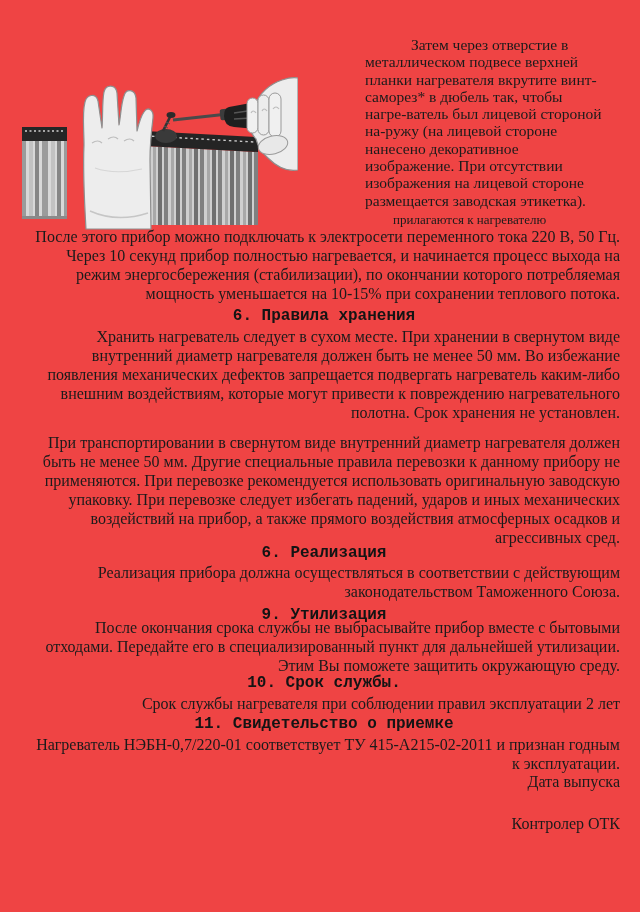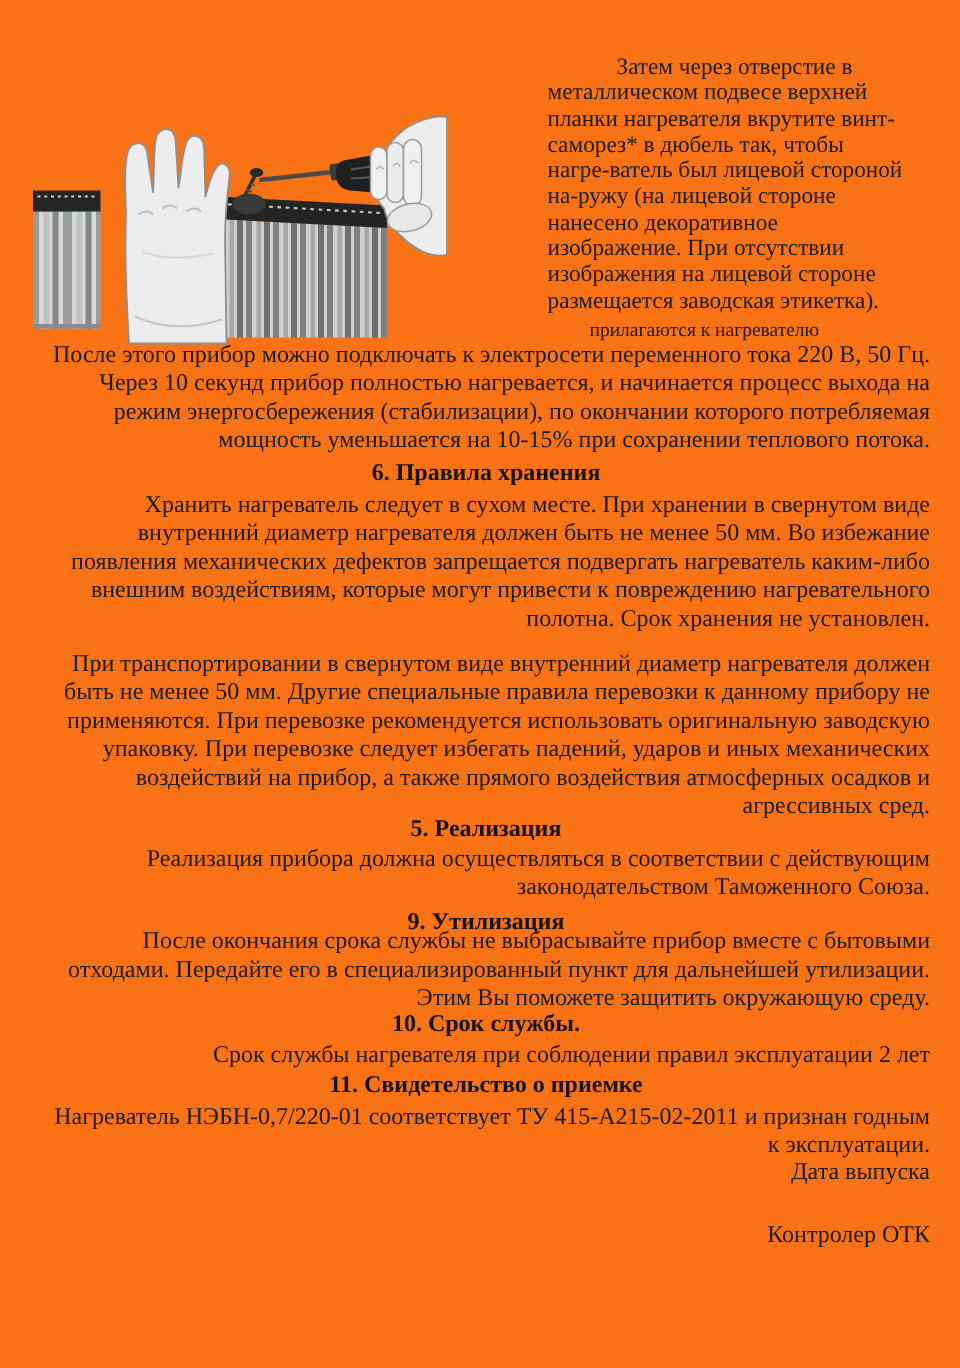--- a/index.html
+++ b/index.html
@@ -1,20 +1,20 @@
 <!DOCTYPE html>
 <html><head>
 <meta charset="utf-8">
 <style>
   html,body { margin:0; padding:0; background:#ffffff; }
   .page {
     position: relative;
     width: 640px;
     height: 912px;
-    background: #f97316;
+    background: #ef4444;
     font-family: "Liberation Serif", "DejaVu Serif", serif;
     color: #1b1b1b;
     overflow: hidden;
   }
   .abs { position: absolute; }
   .body-text {
     left: 28px;
     width: 592px;
     font-size: 16px;
     line-height: 19px;
@@ -23,20 +23,21 @@
   }
   .heading {
     left: 28px;
     width: 592px;
     font-size: 16px;
     line-height: 20px;
     font-weight: 700;
     text-align: center;
     margin: 0;
     color: #141414;
+    font-family: Liberation Mono, monospace;
   }
   .intro-col {
     left: 365px;
     top: 36px;
     width: 272px;
   }
   .intro-par {
     margin: 0;
     font-size: 15.5px;
     line-height: 17.3px;
@@ -139,21 +140,21 @@
     </div>
   </div>
 
   <p class="abs body-text" style="top:227px">После этого прибор можно подключать к электросети переменного тока 220 В, 50 Гц. Через 10 секунд прибор полностью нагревается, и начинается процесс выхода на режим энергосбережения (стабилизации), по окончании которого потребляемая мощность уменьшается на 10-15% при сохранении теплового потока.</p>
 
   <h3 class="abs heading" style="top:306px">6. Правила хранения</h3>
   <p class="abs body-text" style="top:327px">Хранить нагреватель следует в сухом месте. При хранении в свернутом виде внутренний диаметр нагревателя должен быть не менее 50 мм. Во избежание появления механических дефектов запрещается подвергать нагреватель каким-либо внешним воздействиям, которые могут привести к повреждению нагревательного полотна. Срок хранения не установлен.</p>
 
   <p class="abs body-text" style="top:433px">При транспортировании в свернутом виде внутренний диаметр нагревателя должен быть не менее 50 мм. Другие специальные правила перевозки к данному прибору не применяются. При перевозке рекомендуется использовать оригинальную заводскую упаковку. При перевозке следует избегать падений, ударов и иных механических воздействий на прибор, а также прямого воздействия атмосферных осадков и агрессивных сред.</p>
 
-  <h3 class="abs heading" style="top:543px">5. Реализация</h3>
+  <h3 class="abs heading" style="top:543px">6. Реализация</h3>
   <p class="abs body-text" style="top:563px">Реализация прибора должна осуществляться в соответствии с действующим законодательством Таможенного Союза.</p>
 
   <h3 class="abs heading" style="top:605px">9. Утилизация</h3>
   <p class="abs body-text" style="top:618px">После окончания срока службы не выбрасывайте прибор вместе с бытовыми отходами. Передайте его в специализированный пункт для дальнейшей утилизации. Этим Вы поможете защитить окружающую среду.</p>
 
   <h3 class="abs heading" style="top:673px">10. Срок службы.</h3>
   <p class="abs body-text" style="top:694px">Срок службы нагревателя при соблюдении правил эксплуатации 2 лет</p>
 
   <h3 class="abs heading" style="top:714px">11. Свидетельство о приемке</h3>
   <p class="abs body-text" style="top:735px">Нагреватель НЭБН-0,7/220-01 соответствует ТУ 415-А215-02-2011 и признан годным к эксплуатации.</p>

